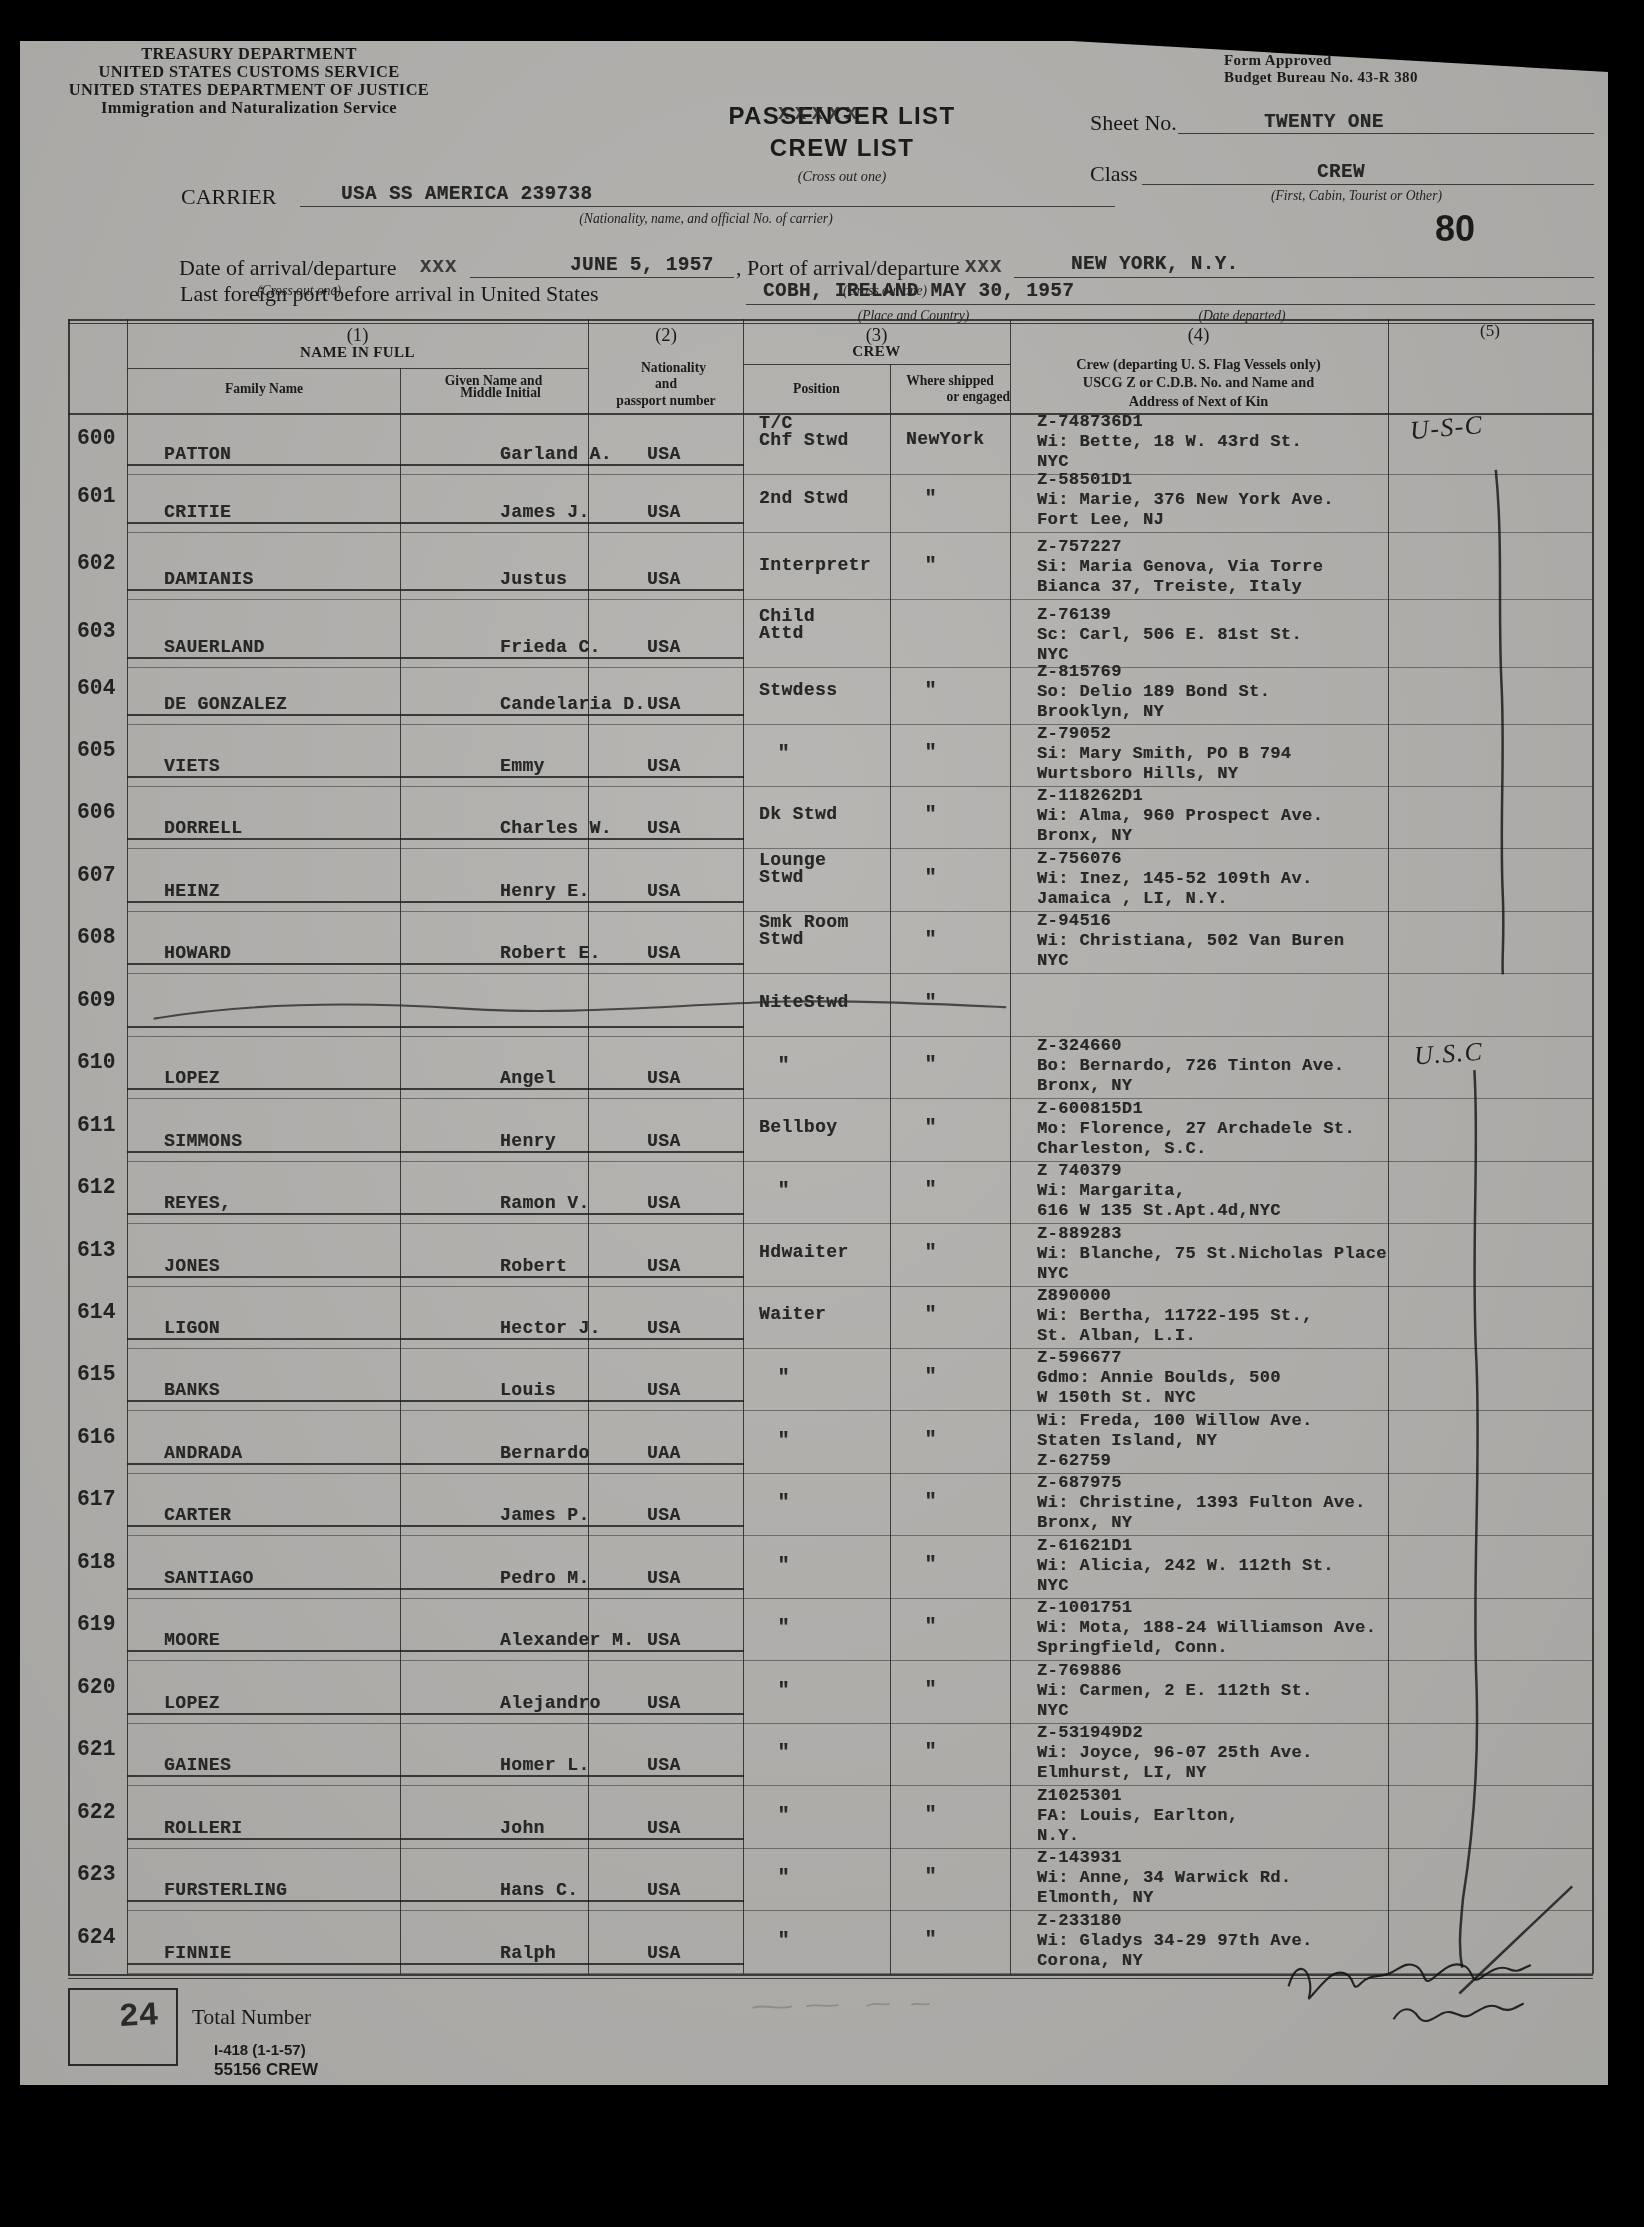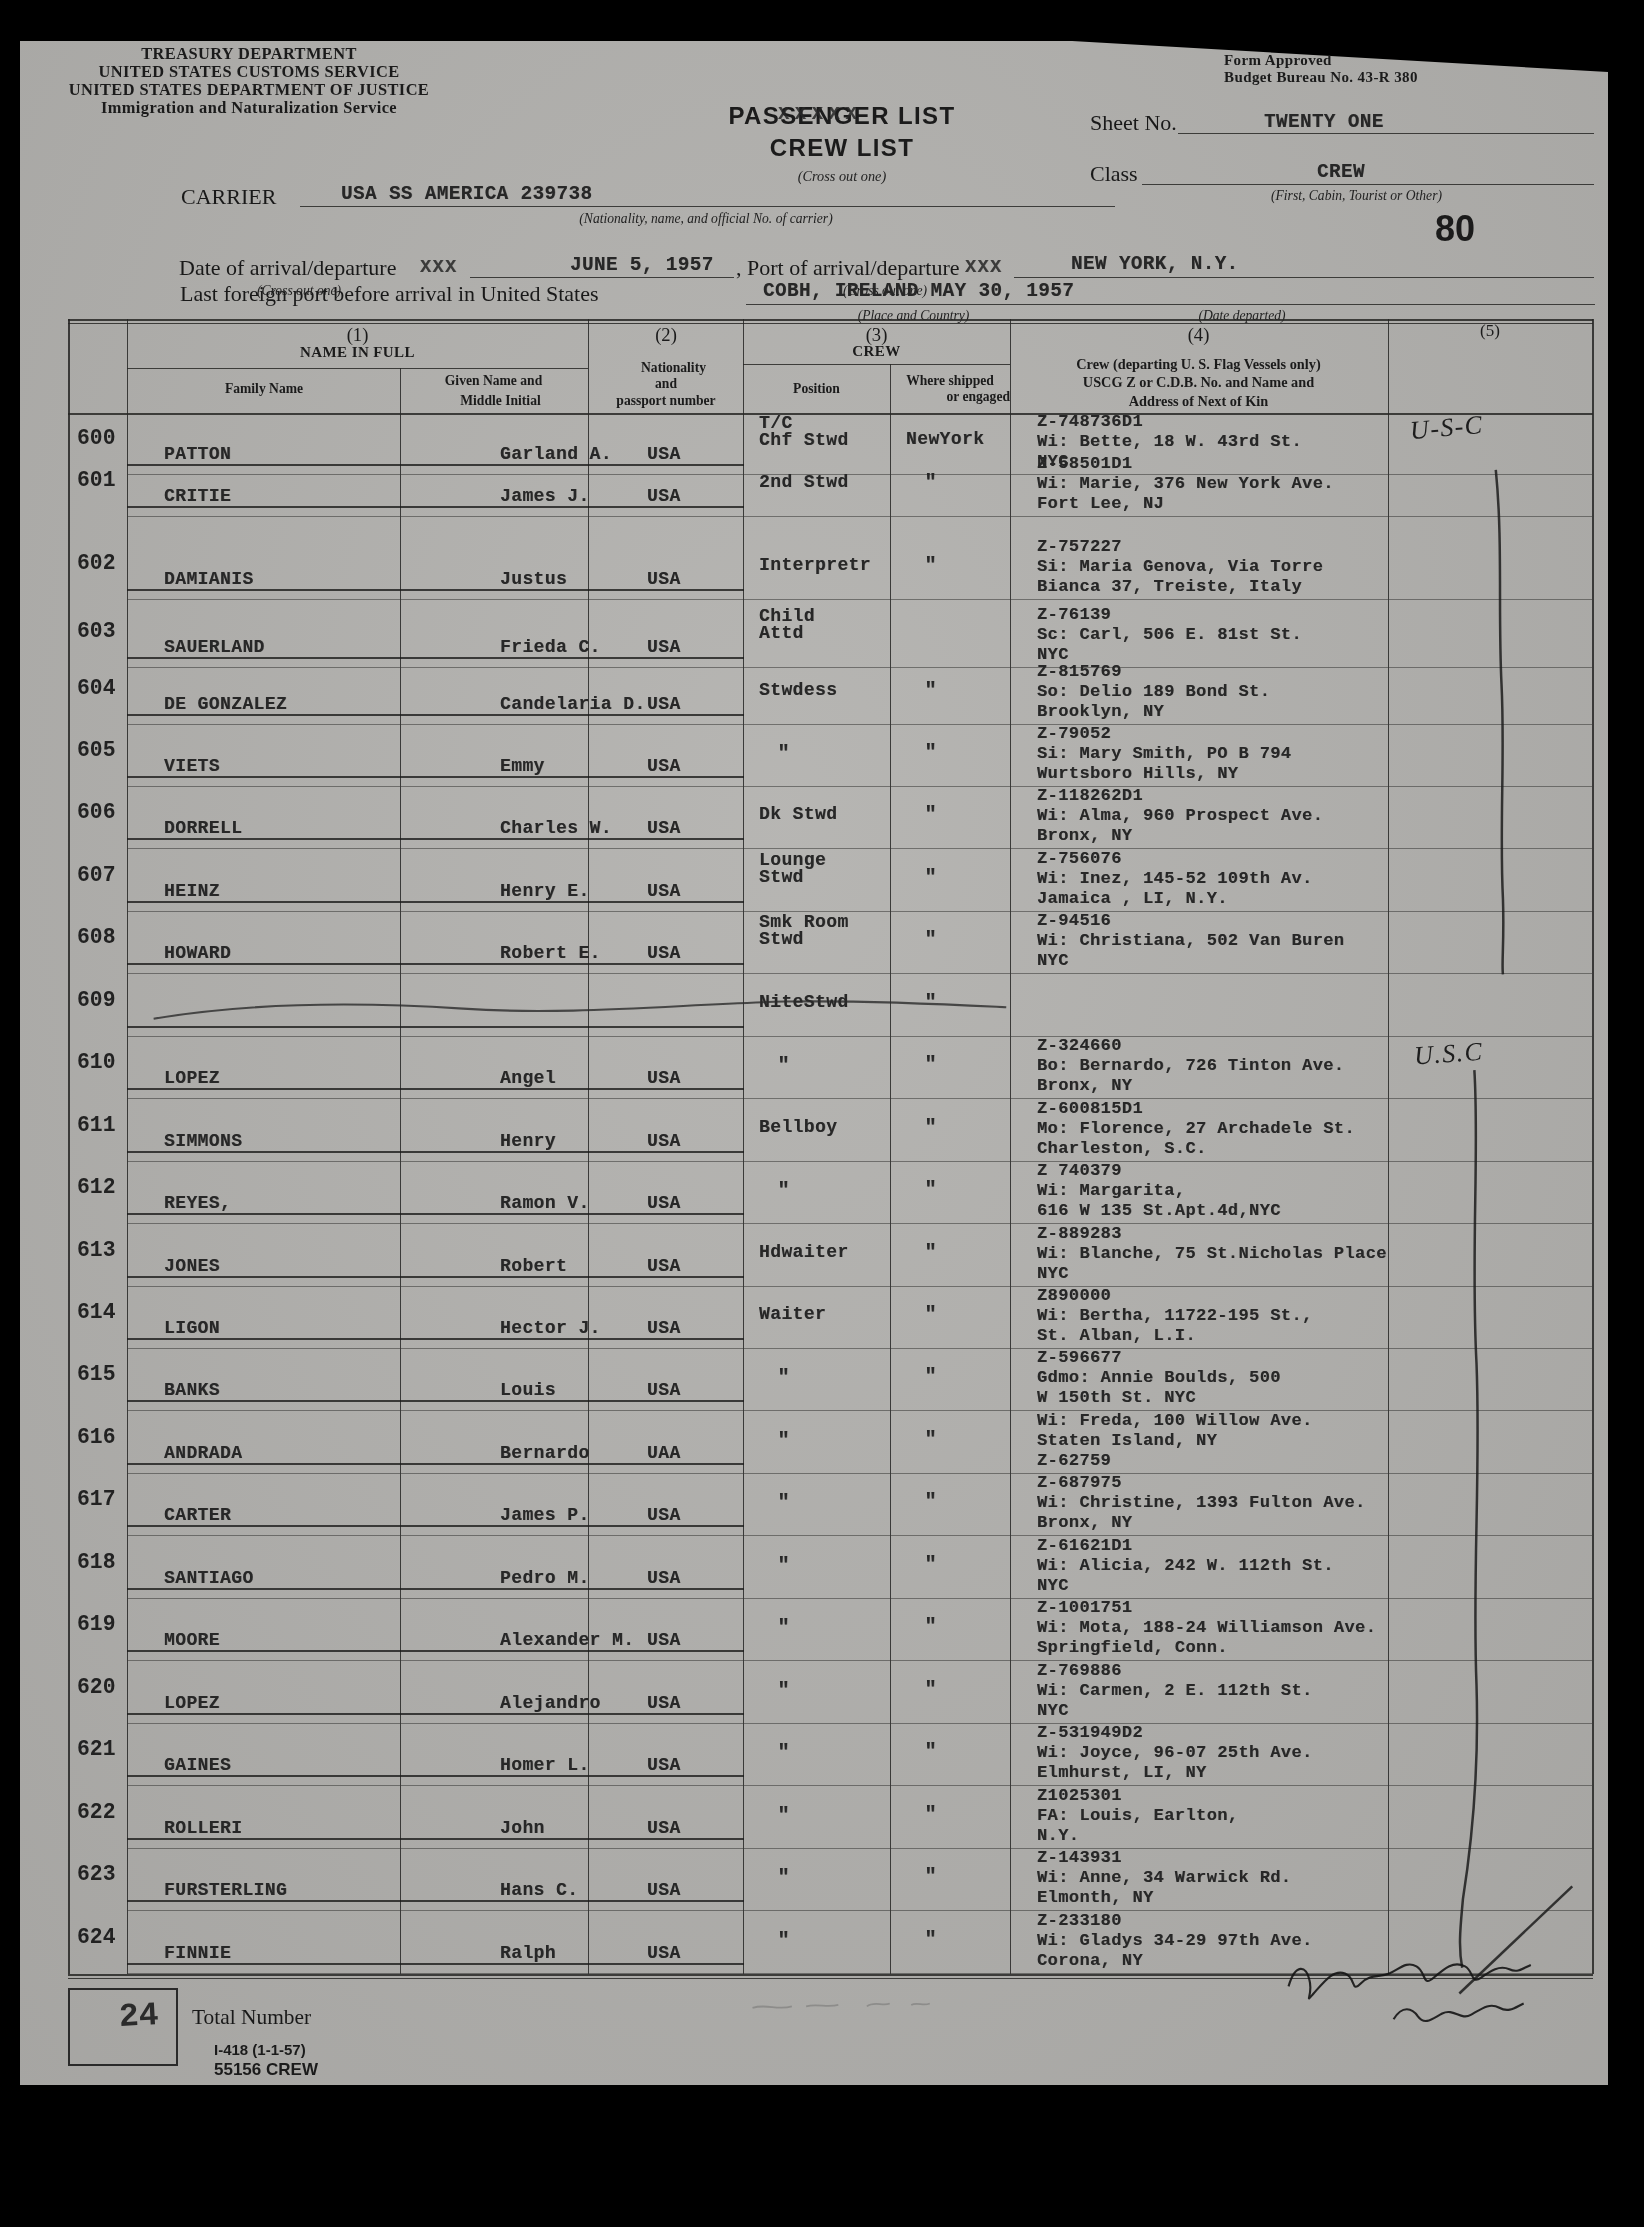--- a/index.html
+++ b/index.html
@@ -133,21 +133,21 @@
     <div class="abs vline" style="left:870px;top:323px;height:1610px;"></div>
     <div class="abs vline" style="left:990px;top:278px;height:1655px;"></div>
     <div class="abs vline" style="left:1368px;top:278px;height:1655px;"></div>
     <div class="abs vline vline-hv" style="left:1572px;top:278px;height:1655px;"></div>
 
     <div class="abs ctr hnum" style="left:107px;top:283px;width:461px;">(1)</div>
     <div class="abs ctr lbl-sm" style="left:107px;top:303px;width:461px;">NAME IN FULL</div>
     <div class="abs rule" style="left:107px;top:327px;width:461px;"></div>
     <div class="abs ctr hsub" style="left:107px;top:340px;width:274px;">Family Name</div>
     <div class="abs ctr hsub" style="left:380px;top:332px;width:187px;">Given Name and</div>
-    <div class="abs ctr hsub" style="left:380px;top:352px;width:201px;">Middle Initial</div>
+    <div class="abs ctr hsub" style="left:380px;top:344px;width:201px;">Middle Initial</div>
 
     <div class="abs ctr hnum" style="left:568px;top:283px;width:156px;">(2)</div>
     <div class="abs ctr hsub" style="left:568px;top:319px;width:171px;">Nationality</div>
     <div class="abs ctr hsub" style="left:568px;top:335px;width:156px;">and</div>
     <div class="abs ctr hsub" style="left:568px;top:352px;width:156px;">passport number</div>
 
     <div class="abs ctr hnum" style="left:723px;top:283px;width:267px;">(3)</div>
     <div class="abs ctr lbl-sm" style="left:723px;top:302px;width:267px;">CREW</div>
     <div class="abs rule" style="left:723px;top:323px;width:267px;"></div>
     <div class="abs ctr hsub" style="left:723px;top:340px;width:147px;">Position</div>
@@ -170,21 +170,21 @@
     <span class="cell p1 t">T/C</span>
     <span class="cell p2 t">Chf Stwd</span>
     <span class="cell wh t">NewYork</span>
     <span class="cell k1 t">Z-748736D1</span>
     <span class="cell k2 t">Wi: Bette, 18 W. 43rd St.</span>
     <span class="cell k3 t">NYC</span>
     <i class="nameline"></i>
     <i class="rowline"></i>
   </div>
 
-  <div class="row" style="top: 414px;">
+  <div class="row" style="top: 430px;">
     <span class="cell num">601</span>
     <span class="cell fam t">CRITIE</span>
     <span class="cell giv t">James J.</span>
     <span class="cell nat t">USA</span>
     <span class="cell p1 t"></span>
     <span class="cell p2 t">2nd Stwd</span>
     <span class="cell wh t dit">"</span>
     <span class="cell k1 t">Z-58501D1</span>
     <span class="cell k2 t">Wi: Marie, 376 New York Ave.</span>
     <span class="cell k3 t">Fort Lee, NJ</span>

